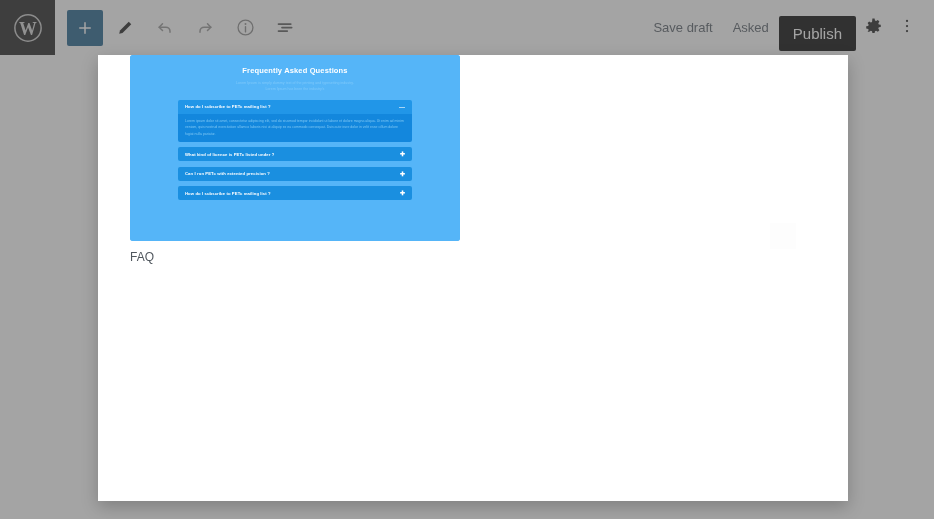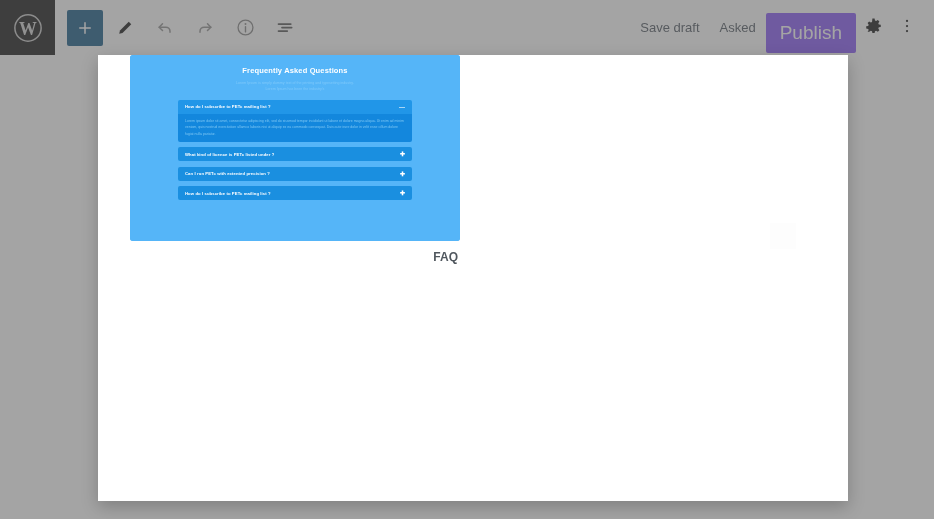--- a/index.html
+++ b/index.html
@@ -75,23 +75,23 @@
     font-size: 13px;
     color: #555d66;
     background: transparent;
     border: none;
     padding: 8px 10px;
     border-radius: 2px;
     font-family: "Liberation Sans", sans-serif;
     white-space: nowrap;
   }
   .publish-btn {
-    font-size: 19px;
+    font-size: 15px;
     color: #ffffff;
-    background: #8b5cf6;
+    background: #000000;
     border: none;
     padding: 9px 14px;
     border-radius: 2px;
     font-family: "Liberation Sans", sans-serif;
     white-space: nowrap;
     margin-top: 11px;
   }
   .icon-btn {
     width: 34px;
     height: 34px;
@@ -165,25 +165,24 @@
   }
   .pattern-preview {
     width: 330px;
     height: 186px;
     border-radius: 3px;
     overflow: hidden;
     background: #55b5f8;
     position: relative;
   }
   .pattern-label {
-    text-align: right;
+    text-align: left;
     font-size: 12px;
     color: #50575e;
     padding-top: 9px;
-    font-weight: bold;
   }
 
   
   .faq {
     position: absolute;
     inset: 0;
     background: #55b5f8;
     padding: 8px 48px 0 48px;
     box-sizing: border-box;
   }

